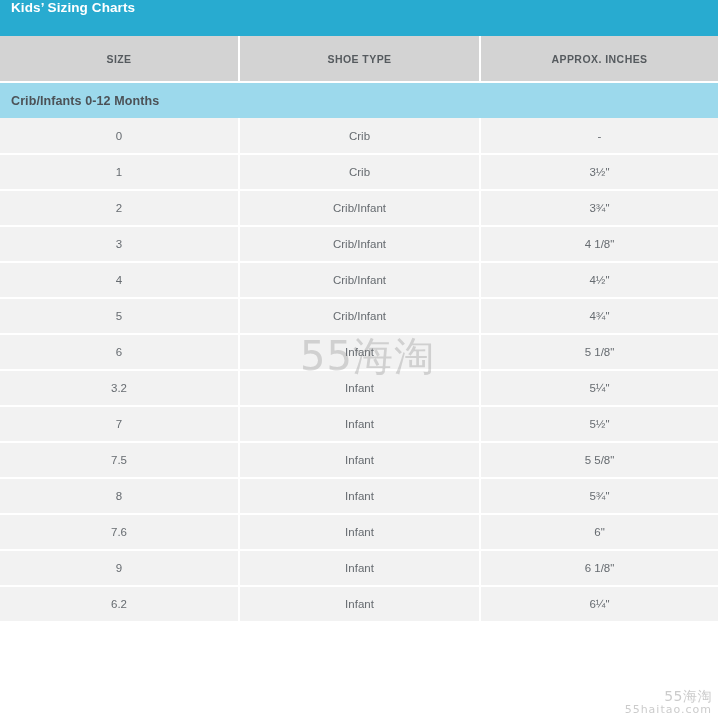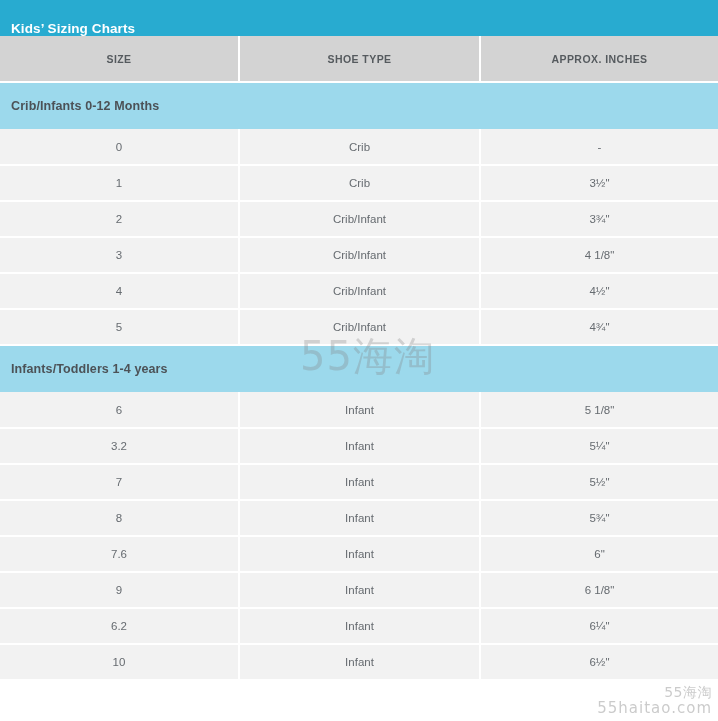--- a/index.html
+++ b/index.html
@@ -12,21 +12,21 @@
   #chart-root {
     position:relative;
     width:718px; height:721px;
     background:#ffffff;
   }
 
   
   .title-bar {
     height:36px;
     background:#28abd0;
-    display:flex; align-items:flex-end;
+    display:flex; align-items:flex-start;
     padding-left:11px;
   }
   .title-bar .title-text {
     color:#ffffff;
     font-size:13.5px;
     font-weight:bold;
     letter-spacing:0.1px;
   }
 
   
@@ -54,21 +54,21 @@
     font-size:10.5px;
     font-weight:bold;
     letter-spacing:0.45px;
     border-right:2px solid #ffffff;
     border-bottom:2px solid #ffffff;
   }
   .col-header th:last-child { border-right:none;margin-left:42px; }
 
   
   .section-header td {
-    height:47px;
+    height:36px;
     background:#9cd9ec;
     color:#4c5257;
     font-size:12.5px;
     font-weight:bold;
     text-align:left;
     padding-left:11px;
     letter-spacing:0.1px;
   }
 
   
@@ -96,21 +96,21 @@
     letter-spacing:1px;
     line-height:1;
   }
   .watermark-corner {
     right:6px; bottom:4px;
     text-align:right;
     color:rgba(140,140,140,0.45);
     line-height:1.15;
   }
   .watermark-corner .wm-cn  { font-size:14px; letter-spacing:0.5px; }
-  .watermark-corner .wm-url { font-size:15px; letter-spacing:1px; }
+  .watermark-corner .wm-url { font-size:11px; letter-spacing:1px; }
 </style>
 </head>
 <body>
 
 <div id="chart-root">
 
   <div class="title-bar">
     <span class="title-text">Kids’ Sizing Charts</span>
   </div>
 
@@ -156,62 +156,59 @@
         <td>4</td>
         <td>Crib/Infant</td>
         <td>4½"</td>
       </tr>
       <tr class="data-row">
         <td>5</td>
         <td>Crib/Infant</td>
         <td>4¾"</td>
       </tr>
 
-      <tr class="section-header">
-        <td colspan="3">Infants/Toddlers 1-4 years</td>
-      </tr>
       <tr class="data-row">
         <td>6</td>
         <td>Infant</td>
         <td>5 1/8"</td>
       </tr>
       <tr class="data-row">
         <td>3.2</td>
         <td>Infant</td>
         <td>5¼"</td>
       </tr>
       <tr class="data-row">
         <td>7</td>
         <td>Infant</td>
         <td>5½"</td>
       </tr>
       <tr class="data-row">
+        <td>7.5</td>
+        <td>Infant</td>
+        <td>5 5/8"</td>
+      </tr>
+      <tr class="data-row">
         <td>8</td>
         <td>Infant</td>
         <td>5¾"</td>
       </tr>
       <tr class="data-row">
         <td>7.6</td>
         <td>Infant</td>
         <td>6"</td>
       </tr>
       <tr class="data-row">
         <td>9</td>
         <td>Infant</td>
         <td>6 1/8"</td>
       </tr>
       <tr class="data-row">
         <td>6.2</td>
         <td>Infant</td>
         <td>6¼"</td>
-      </tr>
-      <tr class="data-row">
-        <td>10</td>
-        <td>Infant</td>
-        <td>6½"</td>
       </tr>
 
     </tbody>
   </table>
 
   <div class="watermark watermark-center">55海淘</div>
 
   <div class="watermark watermark-corner">
     <div class="wm-cn">55海淘</div>
     <div class="wm-url">55haitao.com</div>

